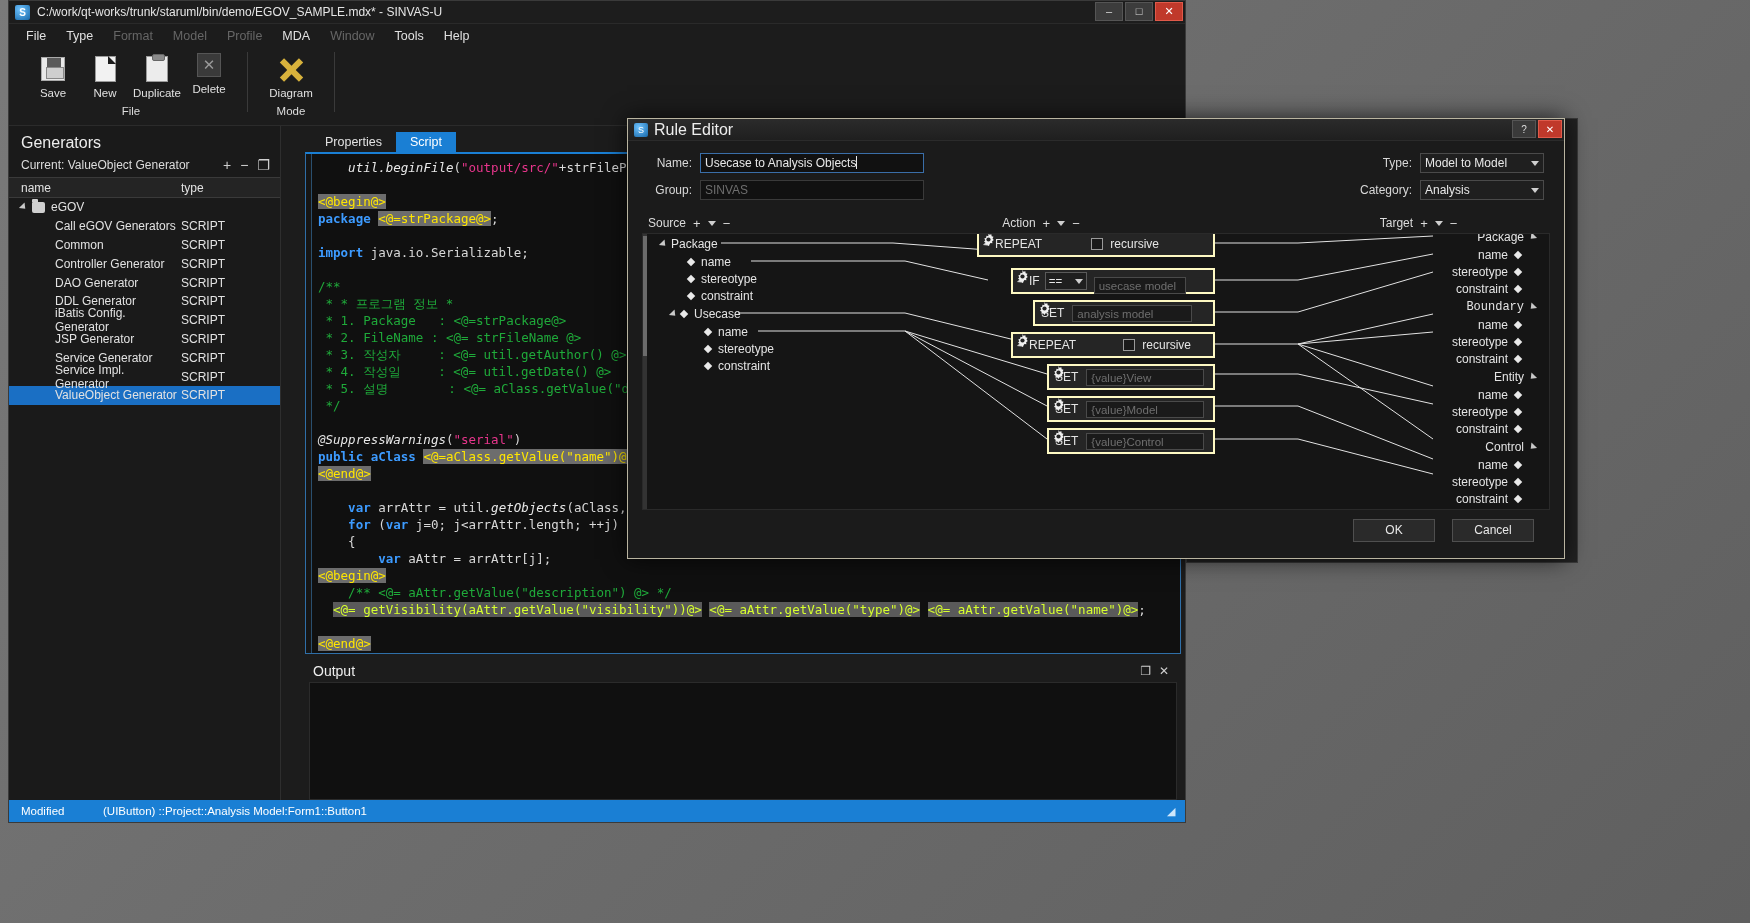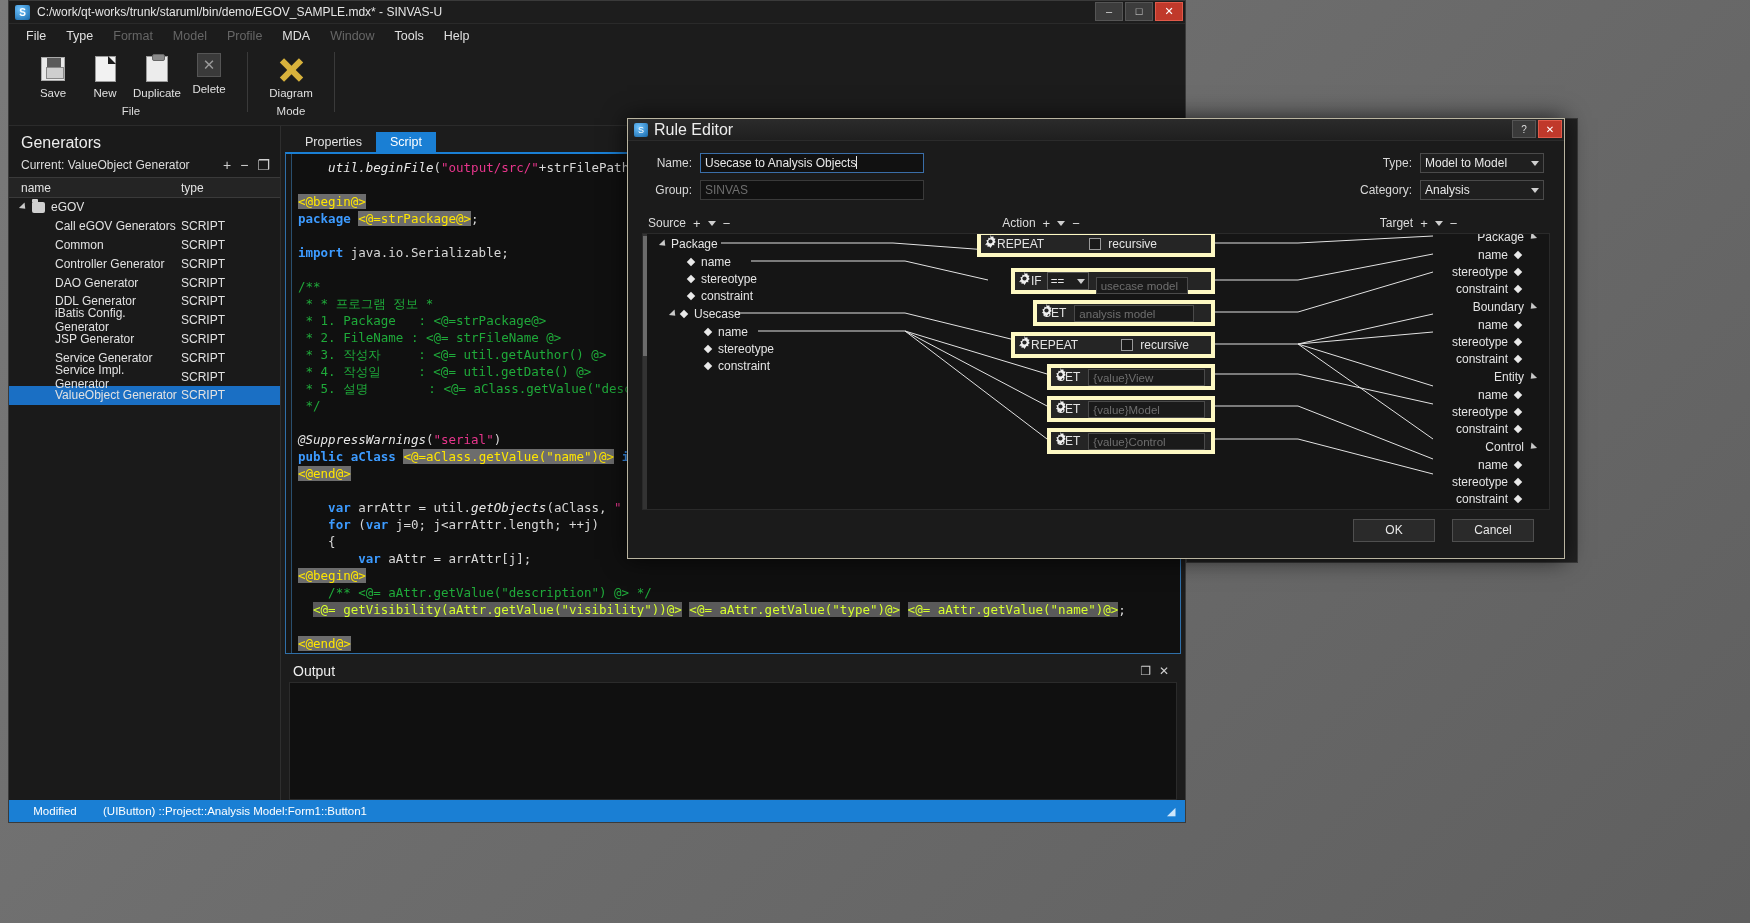--- a/index.html
+++ b/index.html
@@ -68,21 +68,21 @@
   .dup-ico { width: 22px; height: 26px; background: #ececec; border: 1px solid #9a9a9a; position: relative; }
   .dup-ico:before { content:''; position:absolute; left:5px; top:-3px; width:11px; height:5px; background:#8a8a8a; border:1px solid #666; border-radius:2px; }
   .del-ico { width: 24px; height: 24px; background: #3a3a3a; border: 1px solid #555; color: #9a9a9a;
              display:flex;align-items:center;justify-content:center; font-size: 15px; }
   .diag-ico { width: 28px; height: 28px; position: relative; }
   .diag-ico span { position:absolute; left: 1px; top: 12px; width: 27px; height: 6px;
                    background: #d8b23c; }
   .diag-ico span:first-child { transform: rotate(45deg); }
   .diag-ico span:last-child { transform: rotate(-45deg); }
 
-  .workspace { flex: 1; display: flex; background: #1c1c1c; position: relative; }
+  .workspace { flex: 1; display: flex; background: #1c1c1c; position: relative; gap: 20px; }
 
   
   .gen-pane { width: 272px; background: #1a1a1a; display: flex; flex-direction: column;
               border-right: 1px solid #2e2e2e; }
   .gen-title { color: #ededed; font-size: 16px; padding: 8px 0 6px 12px; }
   .gen-current-row { display: flex; align-items: center; padding: 0 6px 5px 12px; }
   .gen-current { color: #dcdcdc; font-size: 12px; flex: 1; }
   .gen-tools { display: flex; gap: 9px; align-items: center; padding-right: 4px; }
   .gen-tools span { color: #cfcfcf; font-size: 14px; line-height: 1; }
   .gen-header { display: flex; background: #242424; border-top: 1px solid #3a3a3a;
@@ -124,21 +124,21 @@
 
   .output-pane { height: 140px; background: #1c1c1c; margin: 6px 4px 0 4px;
                  display: flex; flex-direction: column; }
   .output-head { display: flex; align-items: center; height: 22px; padding-left: 4px; }
   .output-head .t { color: #ededed; font-size: 14px; flex: 1; }
   .output-head .ic { color: #cfcfcf; font-size: 12px; margin-right: 8px; }
   .output-body { flex: 1; background: #101010; border: 1px solid #2b2b2b; }
 
   .statusbar { height: 22px; background: #1a7fd4; display: flex; align-items: center;
                color: #fff; font-size: 11.5px; }
-  .statusbar .seg1 { width: 80px; padding-left: 12px; text-align: center; }
+  .statusbar .seg1 { width: 80px; padding-left: 12px; }
   .statusbar .seg2 { flex: 1; padding-left: 14px; }
   .statusbar .grip { width: 18px; color: #cfe7fb; font-size: 11px; }
 
   
   #rule-editor {
     position: absolute; left: 627px; top: 118px; width: 938px; height: 441px;
     background: #1b1b1b; border: 1px solid #b9b4a0;
     box-shadow: 0 0 22px rgba(0,0,0,.75);
     display: flex; flex-direction: column;
   }
@@ -192,21 +192,21 @@
   .scrollcol i { position: absolute; left: 0; top: 2px; width: 4px; height: 120px; background: #6b6b6b; }
 
   .tnode { position: absolute; display: flex; align-items: center; color: #e4e4e4;
            font-size: 12px; white-space: nowrap; }
   .tri2 { width: 0; height: 0; border-left: 5px solid #c8c8c8;
           border-top: 4px solid transparent; border-bottom: 4px solid transparent;
           transform: rotate(45deg); margin-right: 5px; }
   .diamond { width: 6px; height: 6px; background: #e9e9e9; transform: rotate(45deg);
              margin-right: 7px; flex: none; }
 
-  .anode { position: absolute; background: #252525; border: 4px solid #fef9c3;
+  .anode { position: absolute; background: #252525; border: 2px solid #fef9c3;
            display: flex; align-items: center; color: #e4e4e4; font-size: 12px;
            height: 26px; padding: 0 6px; }
   .gear { width: 13px; height: 13px; margin: 0 7px 0 3px; flex: none; }
   .a-in { height: 17px; background: #1a1a1a; border: 1px solid #4a4a4a; color: #6e6e6e;
           font-size: 11.5px; padding: 0 4px; line-height: 16px; }
   .cbox { width: 12px; height: 12px; border: 1px solid #9a9a9a; background: #1a1a1a;
           margin-right: 7px; flex: none; }
   .opsel { width: 42px; height: 18px; background: #1f1f1f; border: 1px solid #5a5a5a;
            color: #e8e8e8; font-size: 11.5px; display: flex; align-items: center;
            justify-content: space-between; padding: 0 3px; margin: 0 7px 0 5px; }
@@ -685,21 +685,21 @@
       </div>
       <div class="tgtnode" style="right:28px; top:31px;">
         <span>stereotype</span>
         <span class="diamond"></span>
       </div>
       <div class="tgtnode" style="right:28px; top:48px;">
         <span>constraint</span>
         <span class="diamond"></span>
       </div>
 
-      <div class="tgtnode" style="right:14px; top:66px;">
+      <div class="tgtnode" style="right:14px; top:66px;font-family:Liberation Mono, monospace;">
         <span>Boundary</span>
         <span class="tri3"></span>
       </div>
       <div class="tgtnode" style="right:28px; top:84px;">
         <span>name</span>
         <span class="diamond"></span>
       </div>
       <div class="tgtnode" style="right:28px; top:101px;">
         <span>stereotype</span>
         <span class="diamond"></span>

